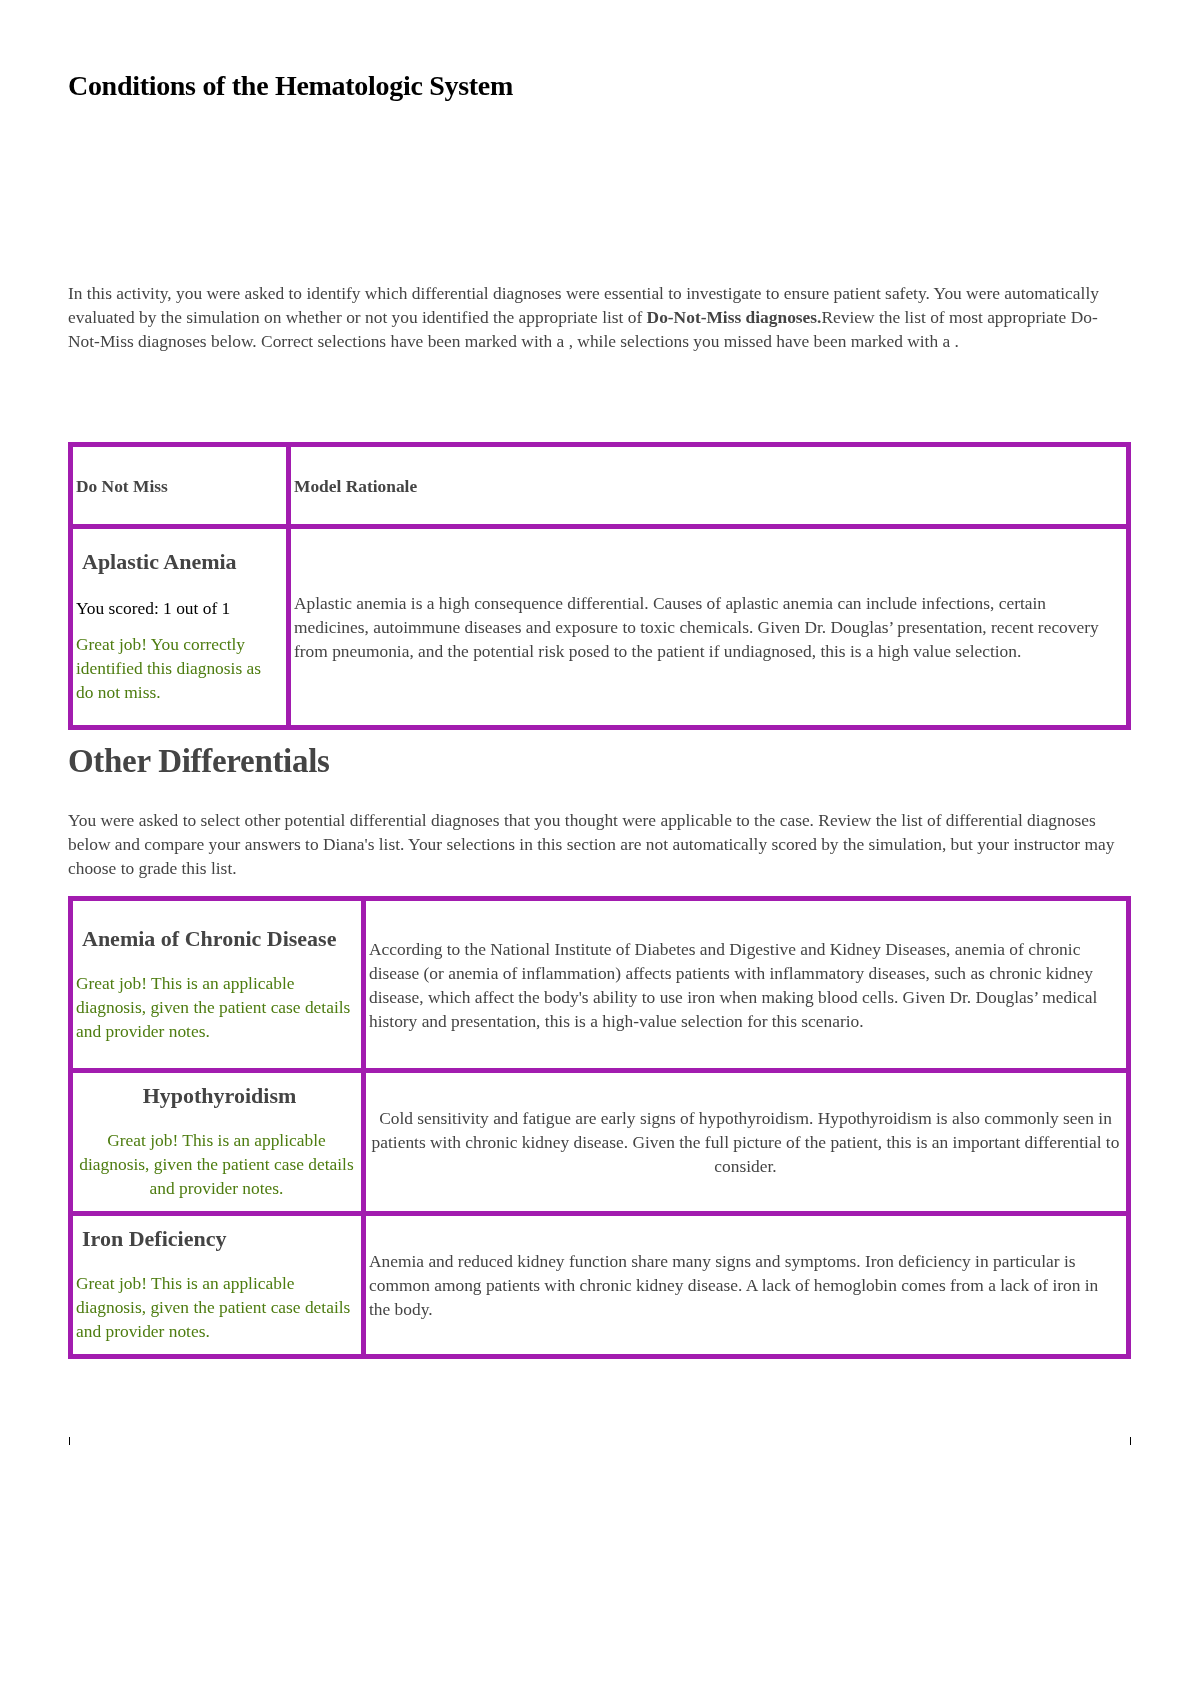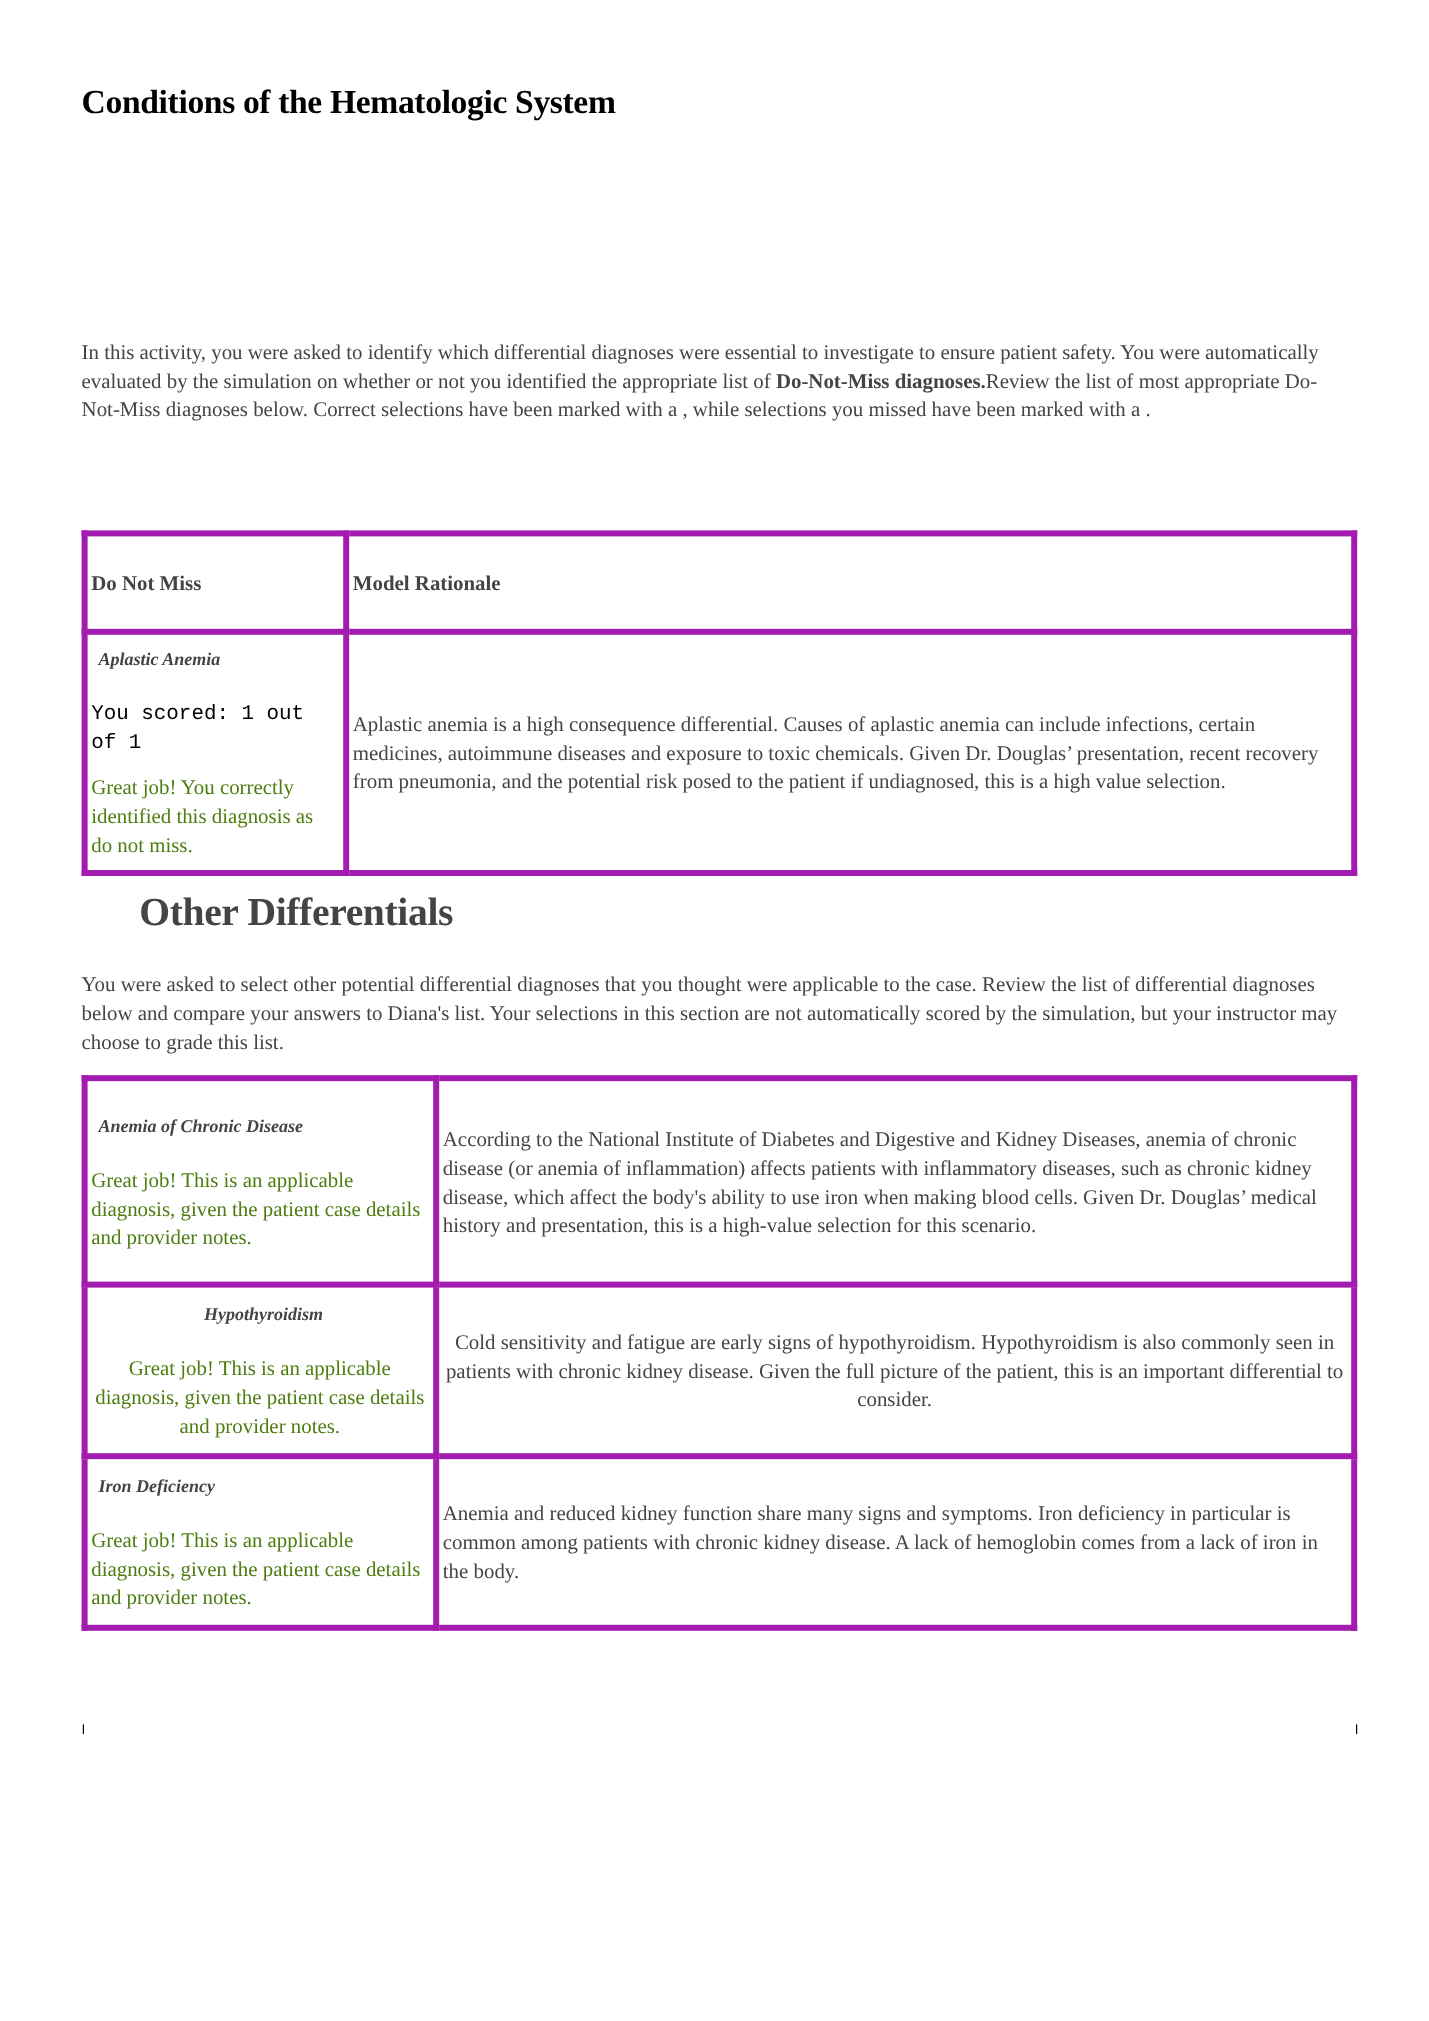--- a/index.html
+++ b/index.html
@@ -11,21 +11,21 @@
   .page { position: absolute; left: 0; top: 0; width: 1028px; height: 1684px; }
   .title {
     position: absolute; left: 68px; top: 70px; margin: 0;
     font-size: 28px; font-weight: bold; color: #000000; letter-spacing: -0.3px;
   }
   .h2 {
     position: absolute; left: 68px; margin: 0;
     font-size: 33px; font-weight: bold; color: #444444; letter-spacing: -0.3px;
   }
   .h2.sel { top: 215px; }
-  .h2.other { top: 743px; margin-left: 48px; }
+  .h2.other { top: 743px; }
   .para {
     position: absolute; left: 68px; width: 1060px; margin: 0;
     font-size: 17.4px; line-height: 24px; color: #444444;
   }
   .para.intro { top: 281px; }
   .para.other-intro { top: 808px; }
   .para b { color: #444444; }
 
   table.grid {
     position: absolute; left: 68px; width: 1063px;
@@ -35,22 +35,22 @@
     border: 5px solid #a21caf; vertical-align: middle; text-align: left;
     padding: 0 4px 0 3px; font-size: 17.4px; line-height: 24px;
   }
   table.grid th { font-weight: bold; color: #444444; height: 77px; }
   table.dnm { top: 442px; }
   table.dnm col.c1 { width: 218px; }
   table.dnm .row td { height: 196px; }
   table.diff { top: 896px; border-bottom: none; }
   table.diff col.c1 { width: 293px; }
   .cell-left { color: #000000; }
-  .diag-name { font-weight: bold; color: #444444; margin: 0 0 0 6px; font-size: 15px; font-style: italic; }
-  .score-line { margin: 0; color: #000000; font-family: Liberation Mono, monospace; }
+  .diag-name { font-weight: bold; color: #444444; margin: 0 0 0 6px; font-size: 22px; }
+  .score-line { margin: 0; color: #000000; }
   .feedback { margin: 0; color: #4d7c0f; }
   .rationale { color: #444444; }
   .dnm .diag-name { margin-top: 0; margin-bottom: 22px; }
   .dnm .score-line { margin-bottom: 12px; }
   .diff td.left-cell { padding-top: 0; }
   .diff .diag-name { margin-bottom: 20px; }
   .diff tr.r1 td { height: 167px; }
   .diff tr.r2 td { height: 138px; text-align: center; }
   .diff tr.r3 td { height: 138px; }
   .tail {

